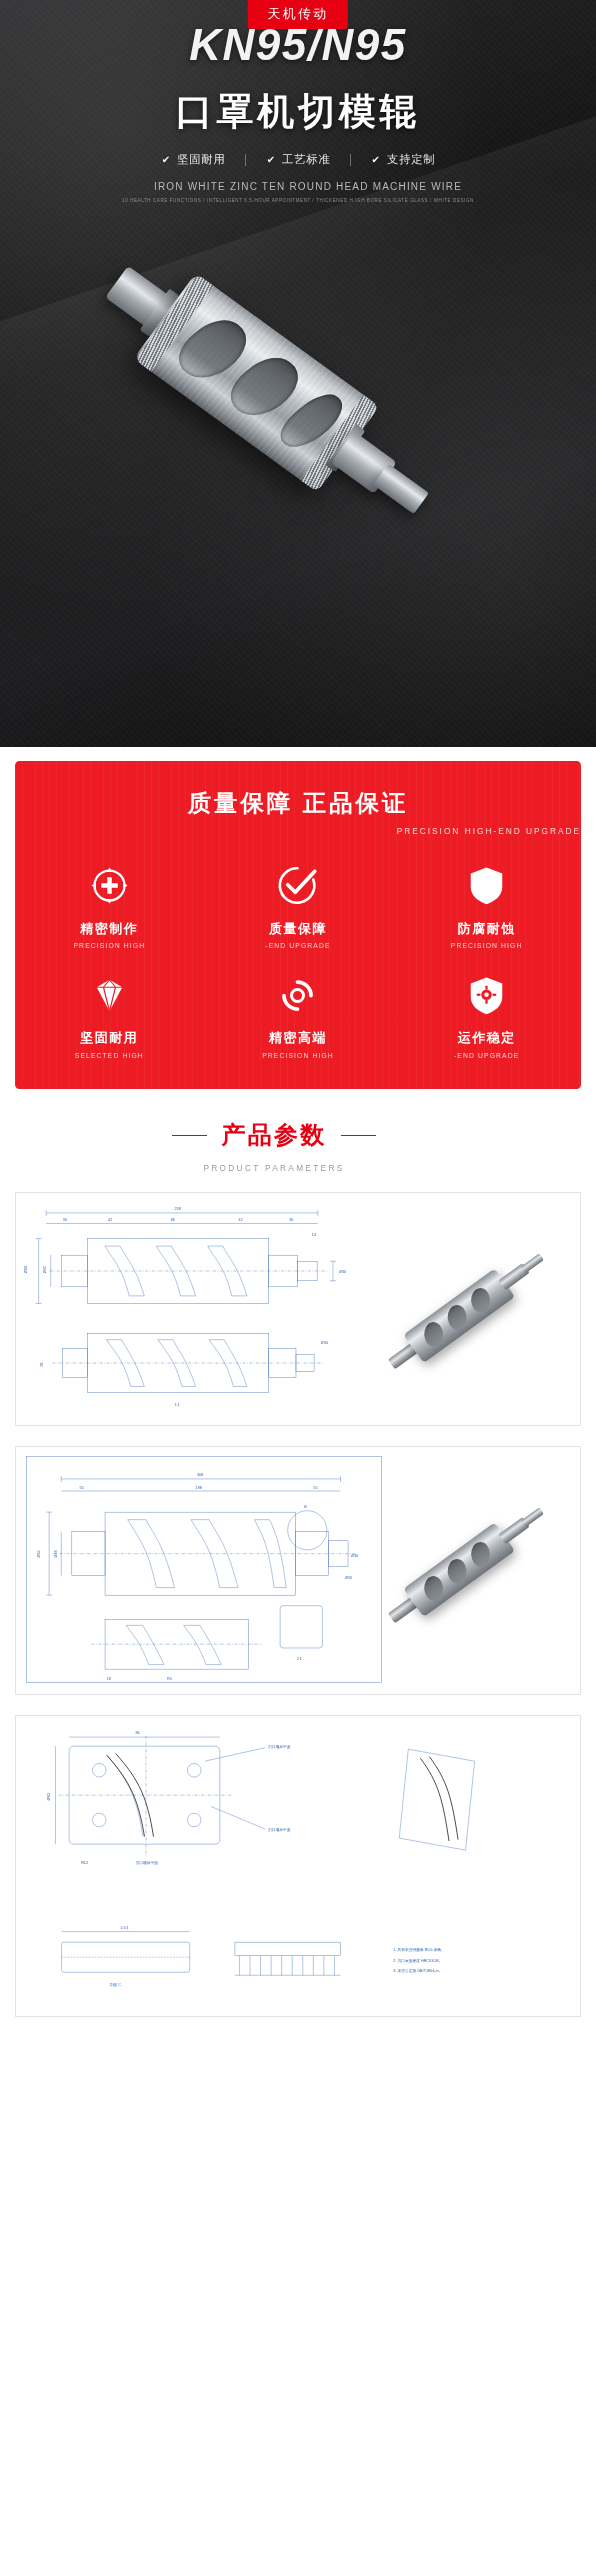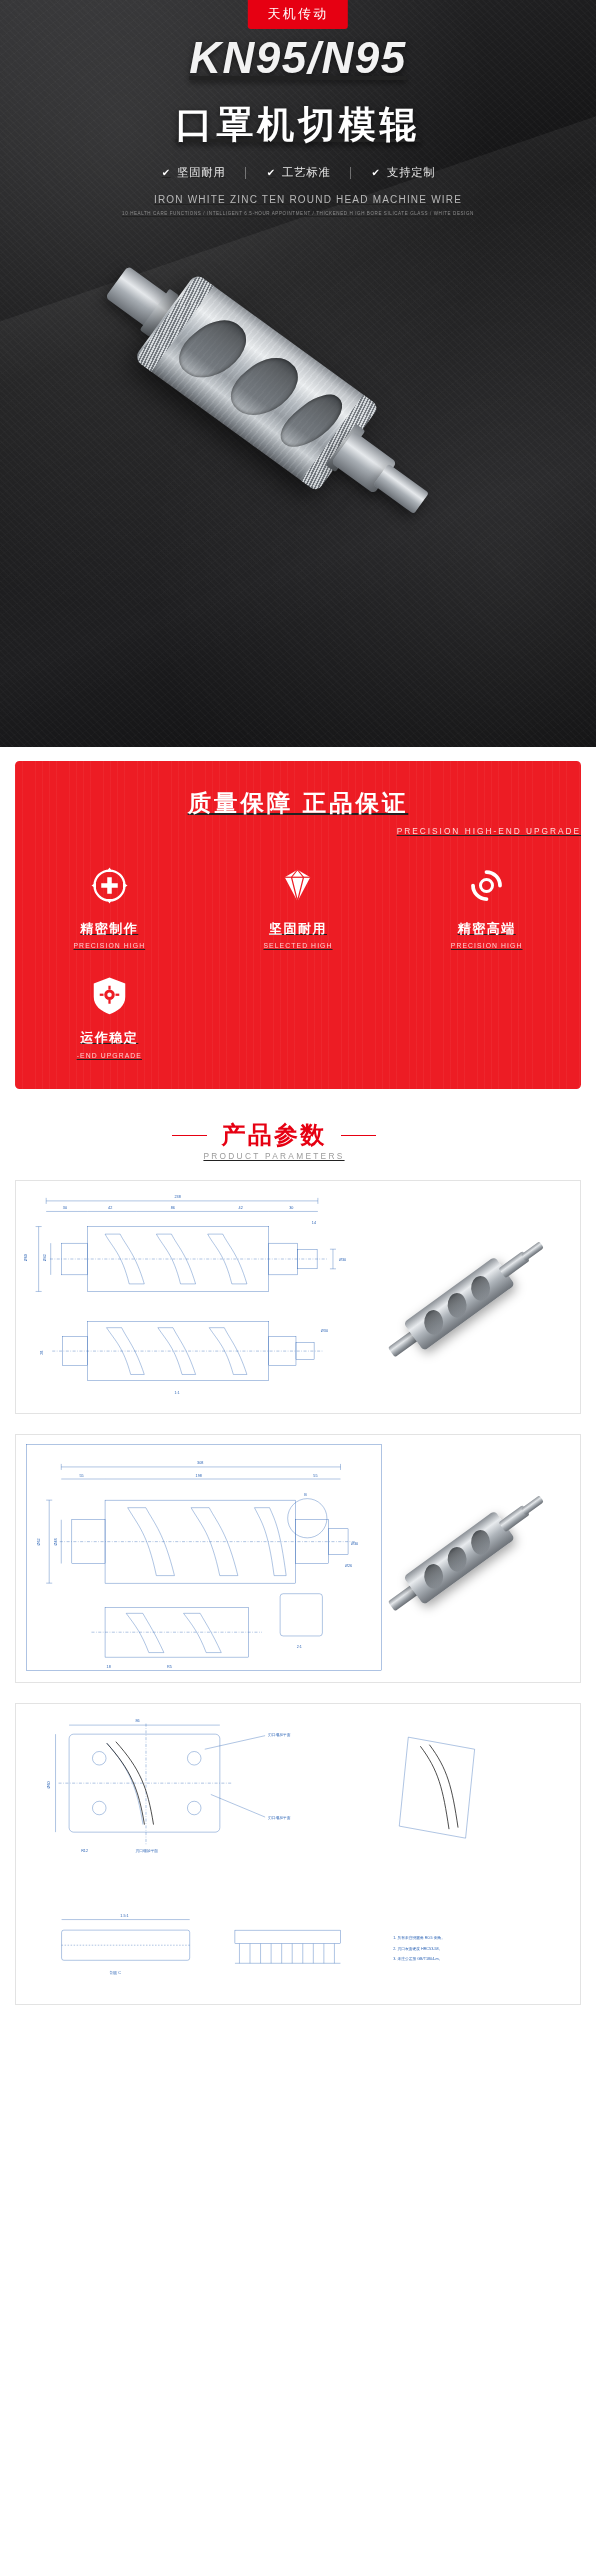--- a/index.html
+++ b/index.html
@@ -2,21 +2,21 @@
 <html style="font-size:12px"><head>
 <meta charset="utf-8">
 <style>
   * { box-sizing: border-box; margin: 0; padding: 0; }
   body {
     width: 596px;
     background: #ffffff;
     font-family: "Liberation Sans", sans-serif;
     color: #222;
   }
-  .page { width: 548px; position: relative; text-decoration: underline; }
+  .page { width: 548px; position: relative; }
 
   
   .hero {
     position: relative;
     width: 596px;
     height: 747px;
     background:
       radial-gradient(ellipse at 20% 18%, rgba(255,255,255,0.10), rgba(0,0,0,0) 55%),
       radial-gradient(ellipse at 85% 75%, rgba(255,255,255,0.07), rgba(0,0,0,0) 50%),
       linear-gradient(160deg, #2b2b2d 0%, #131314 40%, #1d1d1f 70%, #0d0d0e 100%);
@@ -41,21 +41,21 @@
   .brand-tag {
     position: absolute; top: 0; left: 50%; transform: translateX(-50%);
     background: #e60012;
     color: #fff;
     font-size: 13px;
     letter-spacing: 2.3px;
     padding: 5.3px 19.6px 6px;
     border-radius: 0 0 3px 3px;
     z-index: 5;
   }
-  .hero-inner { position: relative; z-index: 4; padding-top: 35px; text-align: center; }
+  .hero-inner { position: relative; z-index: 4; padding-top: 22px; text-align: center; }
   .title-1 {
     font-size: 44px;
     font-weight: bold;
     color: #f2f2f2;
     letter-spacing: 1.5px;
     line-height: 1.05;
     font-style: italic;
     text-shadow: 0 2.3px 6px rgba(0,0,0,.6);
     -webkit-text-stroke: 0px;
   }
@@ -210,21 +210,21 @@
   .ph-cn {
     display:inline-block;
     font-size: 24px; font-weight: bold; color: #e60012; letter-spacing: 2.3px;
     position: relative; padding: 0 13.6px;
   }
   .ph-cn .dash {
     position:absolute; top: 50%; width: 35px; height: 1.5px; background: #e60012;
   }
   .ph-cn .dash.l { left: -36px; }
   .ph-cn .dash.r { right: -36px; }
-  .ph-en { font-size: 8.3px; color: #9a9a9a; letter-spacing: 2.3px; margin-top: 0; }
+  .ph-en { font-size: 8.3px; color: #9a9a9a; letter-spacing: 2.3px; margin-top: 12px; }
 
   table.params {
     width: 566px;
     margin: 16.6px 15px 0;
     border-collapse: collapse;
     font-size: 10.2px;
   }
   table.params td {
     border: 0.8px solid #cfcfcf;
     padding: 8.3px 7.5px;
@@ -347,21 +347,40 @@
             <path d="M30 6 L34 12 L26 12 Z" fill="#fff"></path>
             <path d="M30 54 L34 48 L26 48 Z" fill="#fff"></path>
             <path d="M6 30 L12 26 L12 34 Z" fill="#fff"></path>
             <path d="M54 30 L48 26 L48 34 Z" fill="#fff"></path>
           </svg>
         </div>
         <div class="rb-name">精密制作</div>
         <div class="rb-en">PRECISION HIGH</div>
       </div>
 
-
+      <div class="rb-cell">
+        <div class="rb-ico">
+          <svg width="45" height="45" viewBox="0 0 60 60">
+            <path d="M30 7 A23 23 0 1 0 51 22" fill="none" stroke="#fff" stroke-width="3.5" stroke-linecap="round"></path>
+            <path d="M17 29 L27 39 L53 11" fill="none" stroke="#fff" stroke-width="5" stroke-linecap="round" stroke-linejoin="round"></path>
+          </svg>
+        </div>
+        <div class="rb-name">质量保障</div>
+        <div class="rb-en">-END UPGRADE</div>
+      </div>
+
+      <div class="rb-cell">
+        <div class="rb-ico">
+          <svg width="45" height="45" viewBox="0 0 60 60">
+            <path d="M30 6 L51 14 V32 C51 44 41 51 30 55 C19 51 9 44 9 32 V14 Z" fill="#fff"></path>
+          </svg>
+        </div>
+        <div class="rb-name">防腐耐蚀</div>
+        <div class="rb-en">PRECISION HIGH</div>
+      </div>
 
       <div class="rb-cell">
         <div class="rb-ico">
           <svg width="45" height="45" viewBox="0 0 60 60">
             <path d="M13 19 L30 9 L47 19 L30 51 Z" fill="#fff"></path>
             <path d="M13 19 L47 19" stroke="#ed1c24" stroke-width="1.6"></path>
             <path d="M22 19 L30 51 L38 19" stroke="#ed1c24" stroke-width="1.6" fill="none"></path>
             <path d="M30 9 L22 19 M30 9 L38 19" stroke="#ed1c24" stroke-width="1.6" fill="none"></path>
           </svg>
         </div>

